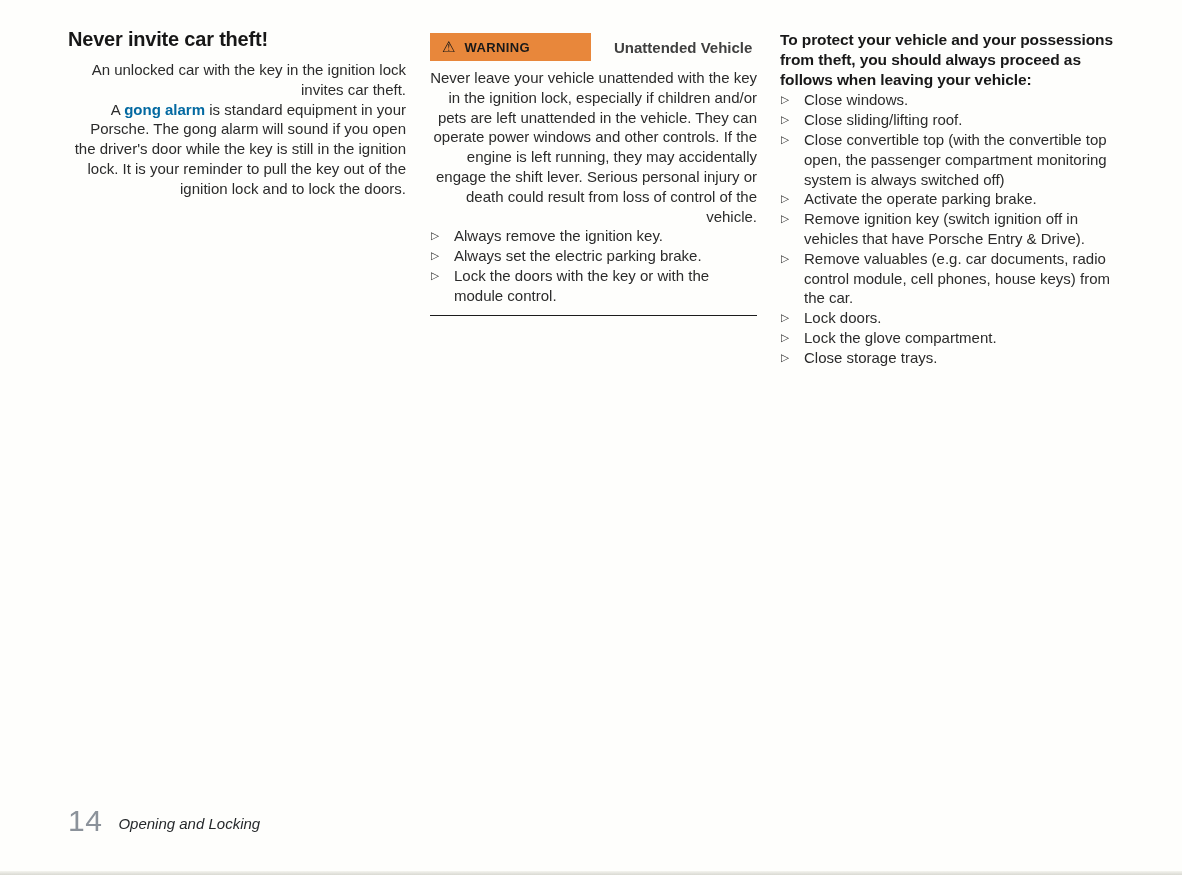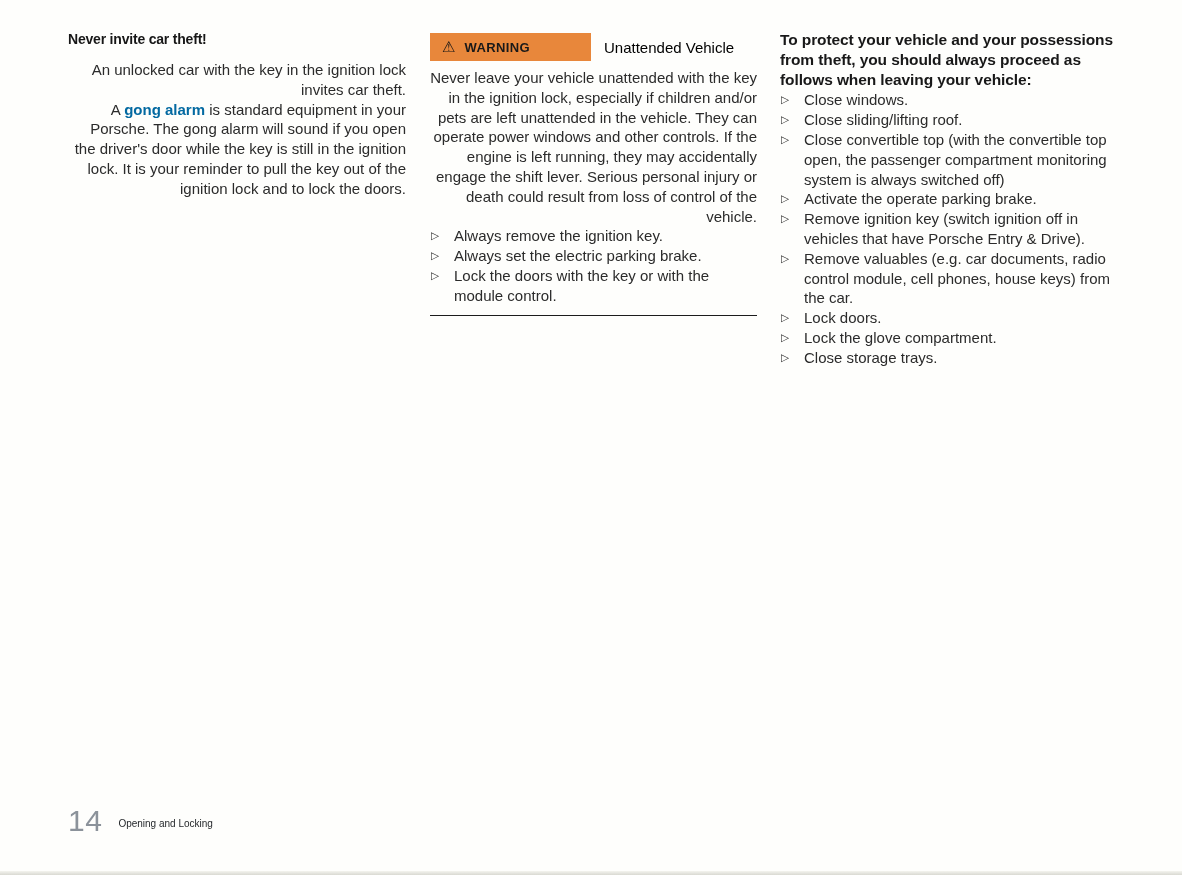--- a/index.html
+++ b/index.html
@@ -15,21 +15,21 @@
   .page-edge-bottom{
     position:absolute;left:0;right:0;bottom:0;height:4px;
     background:linear-gradient(to bottom,#f4f4ef,#d9d9d2);
   }
   .col{position:absolute;}
   .col-left{left:68px;top:26px;width:338px;}
   .col-mid{left:430px;top:33px;width:327px;}
   .col-right{left:780px;top:26px;width:336px;}
 
   h1.heading{
-    font-size:14px;line-height:26px;margin:0 0 8px 0;
+    font-size:20px;line-height:26px;margin:0 0 8px 0;
     font-weight:bold;color:#171717;letter-spacing:-0.2px;
   }
   .body-text{
     font-size:15px;line-height:19.8px;margin:0;color:#2b2b2b;
   }
   .para{margin:0;text-align:right;}
   b.inline-bold{color:#0369a1;}
 
   
   .warn-row{display:flex;align-items:center;margin-bottom:7px;}
@@ -40,21 +40,21 @@
     padding-left:12px;box-sizing:border-box;
   }
   .warn-tri{
     font-size:15px;line-height:1;color:#151515;margin-right:9px;
     transform:translateY(-1px);
   }
   .warn-label{
     font-size:13px;font-weight:bold;color:#191919;letter-spacing:0.4px;
   }
   .warn-title{
-    font-size:15px;color:#000000;margin-left:13px;
+    font-size:15px;color:#404040;margin-left:23px;font-weight:bold;
   }
 
   
   .bullets{margin:0;padding:0;list-style:none;}
   .bullets li{
     display:flex;align-items:flex-start;
     font-size:15px;line-height:19.8px;color:#2b2b2b;
   }
   .bullets .marker{
     flex:0 0 24px;
@@ -73,22 +73,23 @@
     color:#181818;margin:4px 0 1px 0;letter-spacing:-0.1px;
   }
 
   
   .footer{position:absolute;left:68px;top:806px;display:flex;align-items:flex-end;}
   .page-num{
     font-size:30px;font-weight:normal;color:#8b929a;line-height:30px;
     letter-spacing:0.5px;
   }
   .footer-section{
-    font-size:10px;color:#25282b;margin-left:16px;line-height:20px;
+    font-size:15px;color:#25282b;margin-left:16px;line-height:20px;
     padding-bottom:2px;
+    font-style:italic;
   }
 </style>
 </head>
 <body>
 
 <div class="page">
 
   <div class="col col-left">
     <h1 class="heading">Never invite car theft!</h1>
     <p class="body-text para">An unlocked car with the key in the ignition lock invites car theft.</p>

